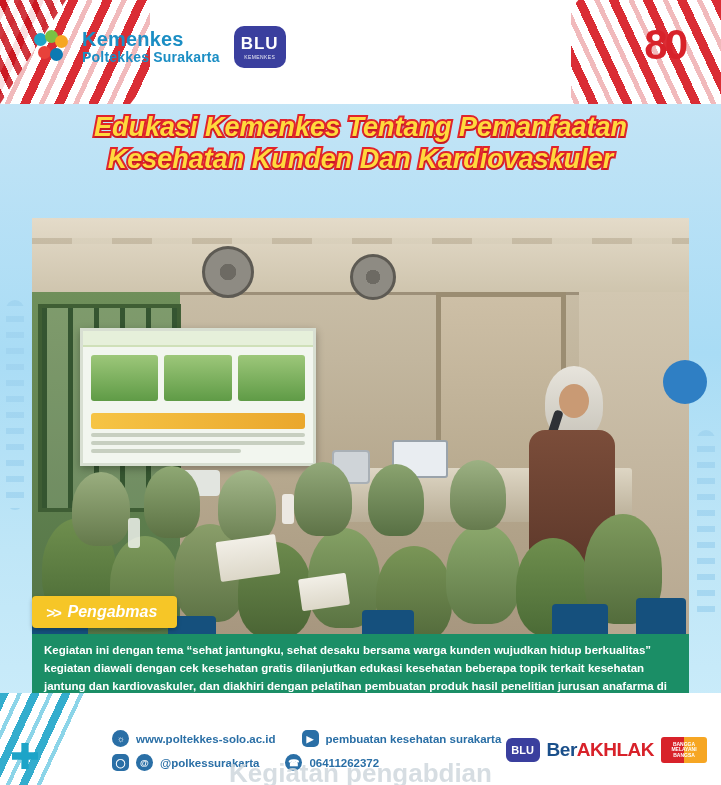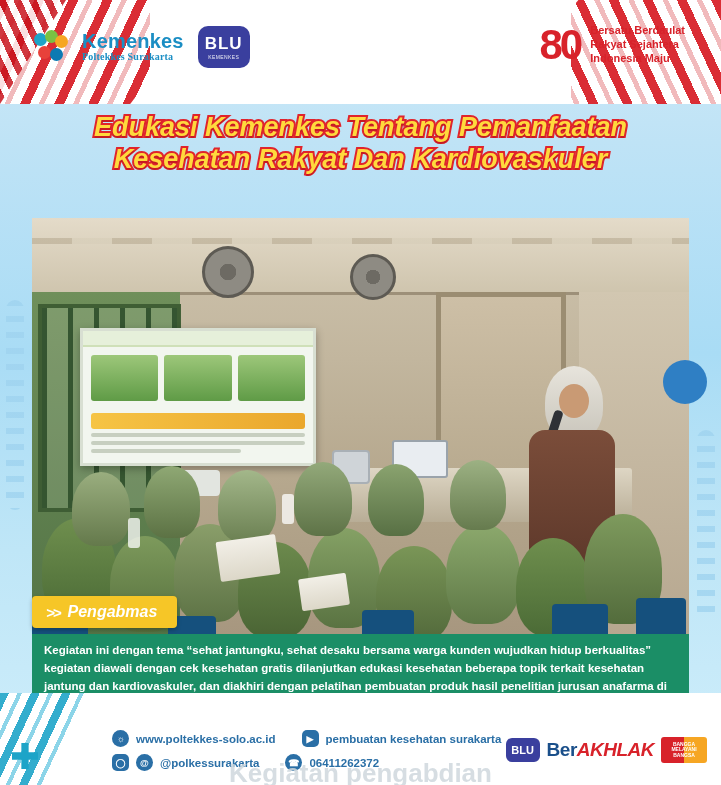--- a/index.html
+++ b/index.html
@@ -81,21 +81,21 @@
   .km-a { width: 13px; height: 13px; background: #1da4c8; left: 0; top: 3px; }
   .km-b { width: 13px; height: 13px; background: #7ac143; left: 11px; top: 0; }
   .km-c { width: 13px; height: 13px; background: #f6a623; left: 21px; top: 5px; }
   .km-d { width: 13px; height: 13px; background: #e8413a; left: 4px; top: 16px; }
   .km-e { width: 13px; height: 13px; background: #0d7ab3; left: 16px; top: 18px; }
   .kem-text { line-height: 1.05; }
   .kem-text .l1 {
     font-size: 20px; font-weight: bold; color: #1b8ec4; letter-spacing: .2px;
   }
   .kem-text .l2 {
-    font-size: 10px; font-weight: bold; color: #1b8ec4; letter-spacing: .2px; font-family: Liberation Serif, serif;
+    font-size: 14px; font-weight: bold; color: #1b8ec4; letter-spacing: .2px;
   }
   .blu-badge {
     width: 52px; height: 42px;
     background: #3a3f9e;
     border-radius: 10px;
     display: flex; flex-direction: column;
     align-items: center; justify-content: center;
     color: #fff;
   }
   .blu-badge .b1 { font-size: 17px; font-weight: bold; letter-spacing: 1px; }
@@ -394,21 +394,21 @@
     position: absolute;
     right: 14px; bottom: 22px;
     display: flex; align-items: center; gap: 7px;
   }
   .ba-blu {
     width: 34px; height: 24px; background: #3a3f9e; border-radius: 6px;
     color: #fff; font-size: 11px; font-weight: bold;
     display: flex; align-items: center; justify-content: center;
   }
   .ba-text { font-size: 19px; font-weight: bold; color: #1a4f8a; letter-spacing: -.5px; }
-  .ba-text b { color: #d8222a; font-style: italic; }
+  .ba-text b { color: #d8222a; }
   .ba-logo {
     width: 42px; height: 26px;
     background: linear-gradient(90deg, #d8222a 0 50%, #f6a623 50% 100%);
     border-radius: 3px;
     color: #fff; font-size: 5px; font-weight: bold;
     display: flex; align-items: center; justify-content: center;
     text-align: center; line-height: 1.1; padding: 0 2px;
   }
   .ghost-text {
     position: absolute;
@@ -447,30 +447,25 @@
       <div class="l2">Poltekkes Surakarta</div>
     </div>
     <div class="blu-badge">
       <div class="b1">BLU</div>
       <div class="b2">KEMENKES</div>
     </div>
   </div>
 
   <div class="hut">
     <div class="hut-80">80</div>
-    <div class="hut-text">
-      <div>Bersatu Berdaulat</div>
-      <div>Rakyat Sejahtera</div>
-      <div>Indonesia Maju</div>
-    </div>
   </div>
 
   <div class="title">
     <div>Edukasi Kemenkes Tentang Pemanfaatan</div>
-    <div>Kesehatan Rakyat Dan Kardiovaskuler</div>
+    <div>Kesehatan Kunden Dan Kardiovaskuler</div>
   </div>
 
   <div class="side-dots-l"></div>
   <div class="side-dots-r"></div>
 
   <div class="photo">
     <div class="ph-wall"></div>
     <div class="ph-ceiling"></div>
     <div class="ph-greenwall"></div>
     <div class="ph-windowbars"></div>

